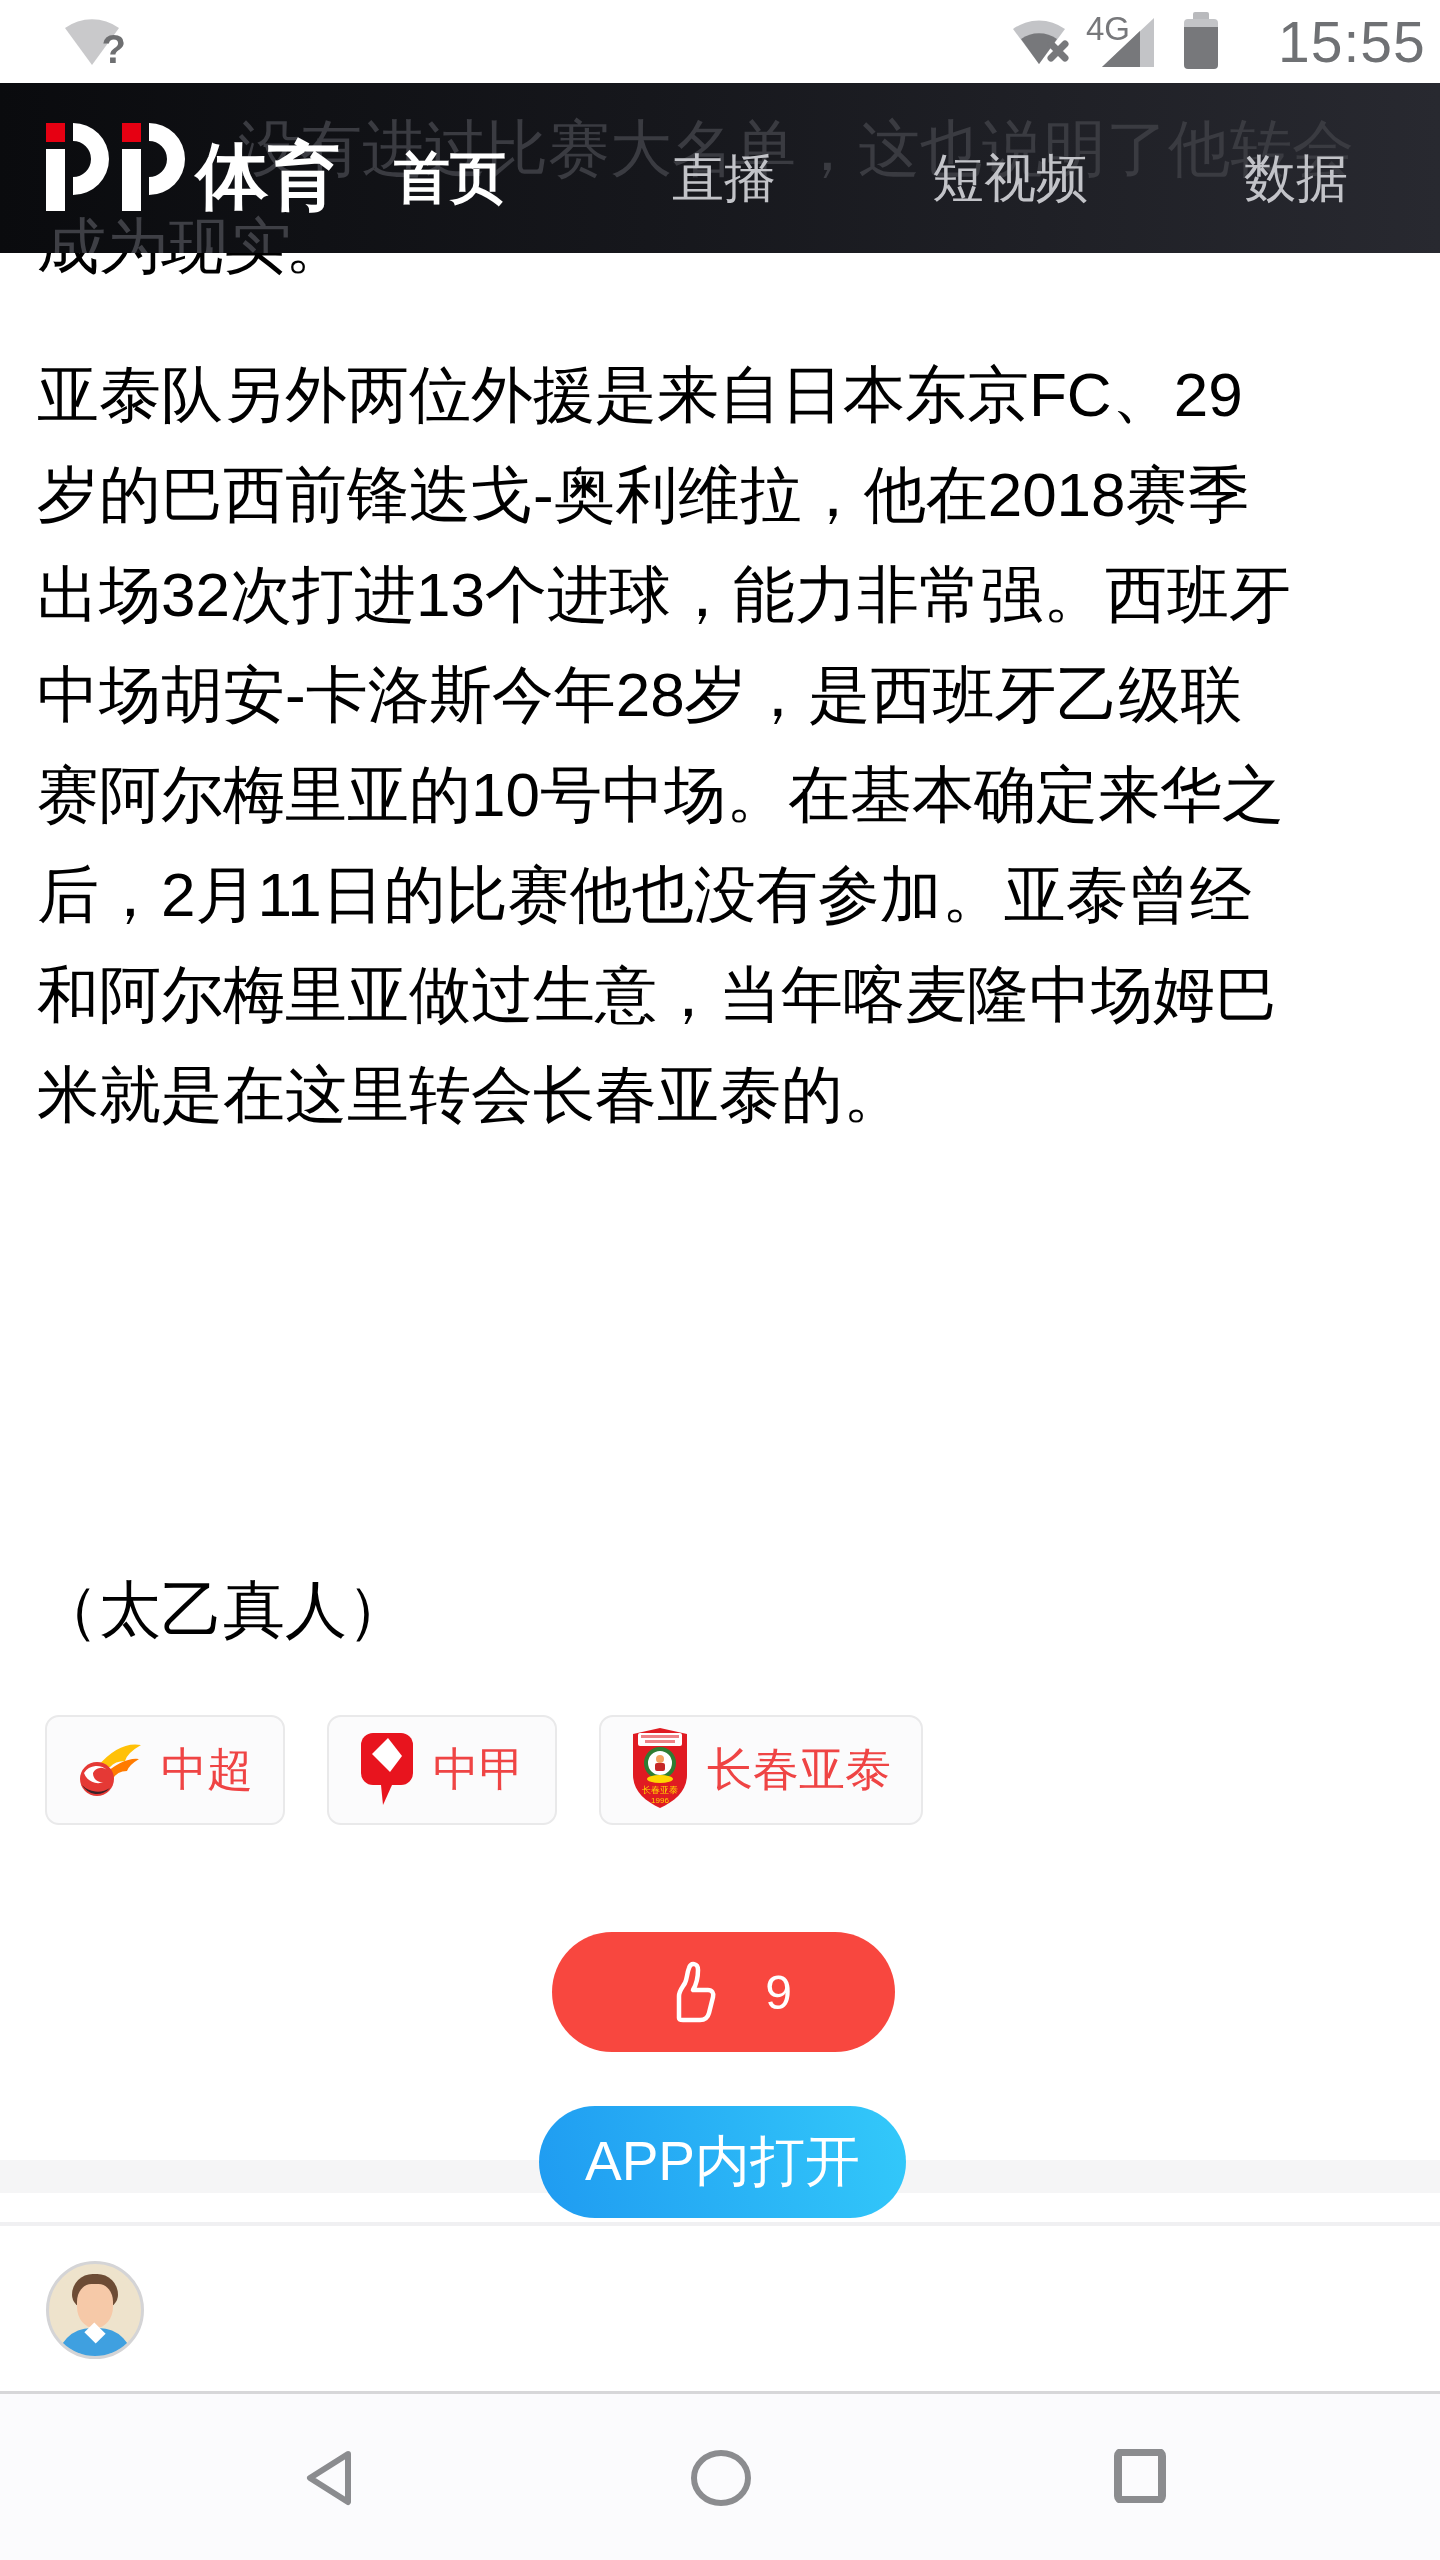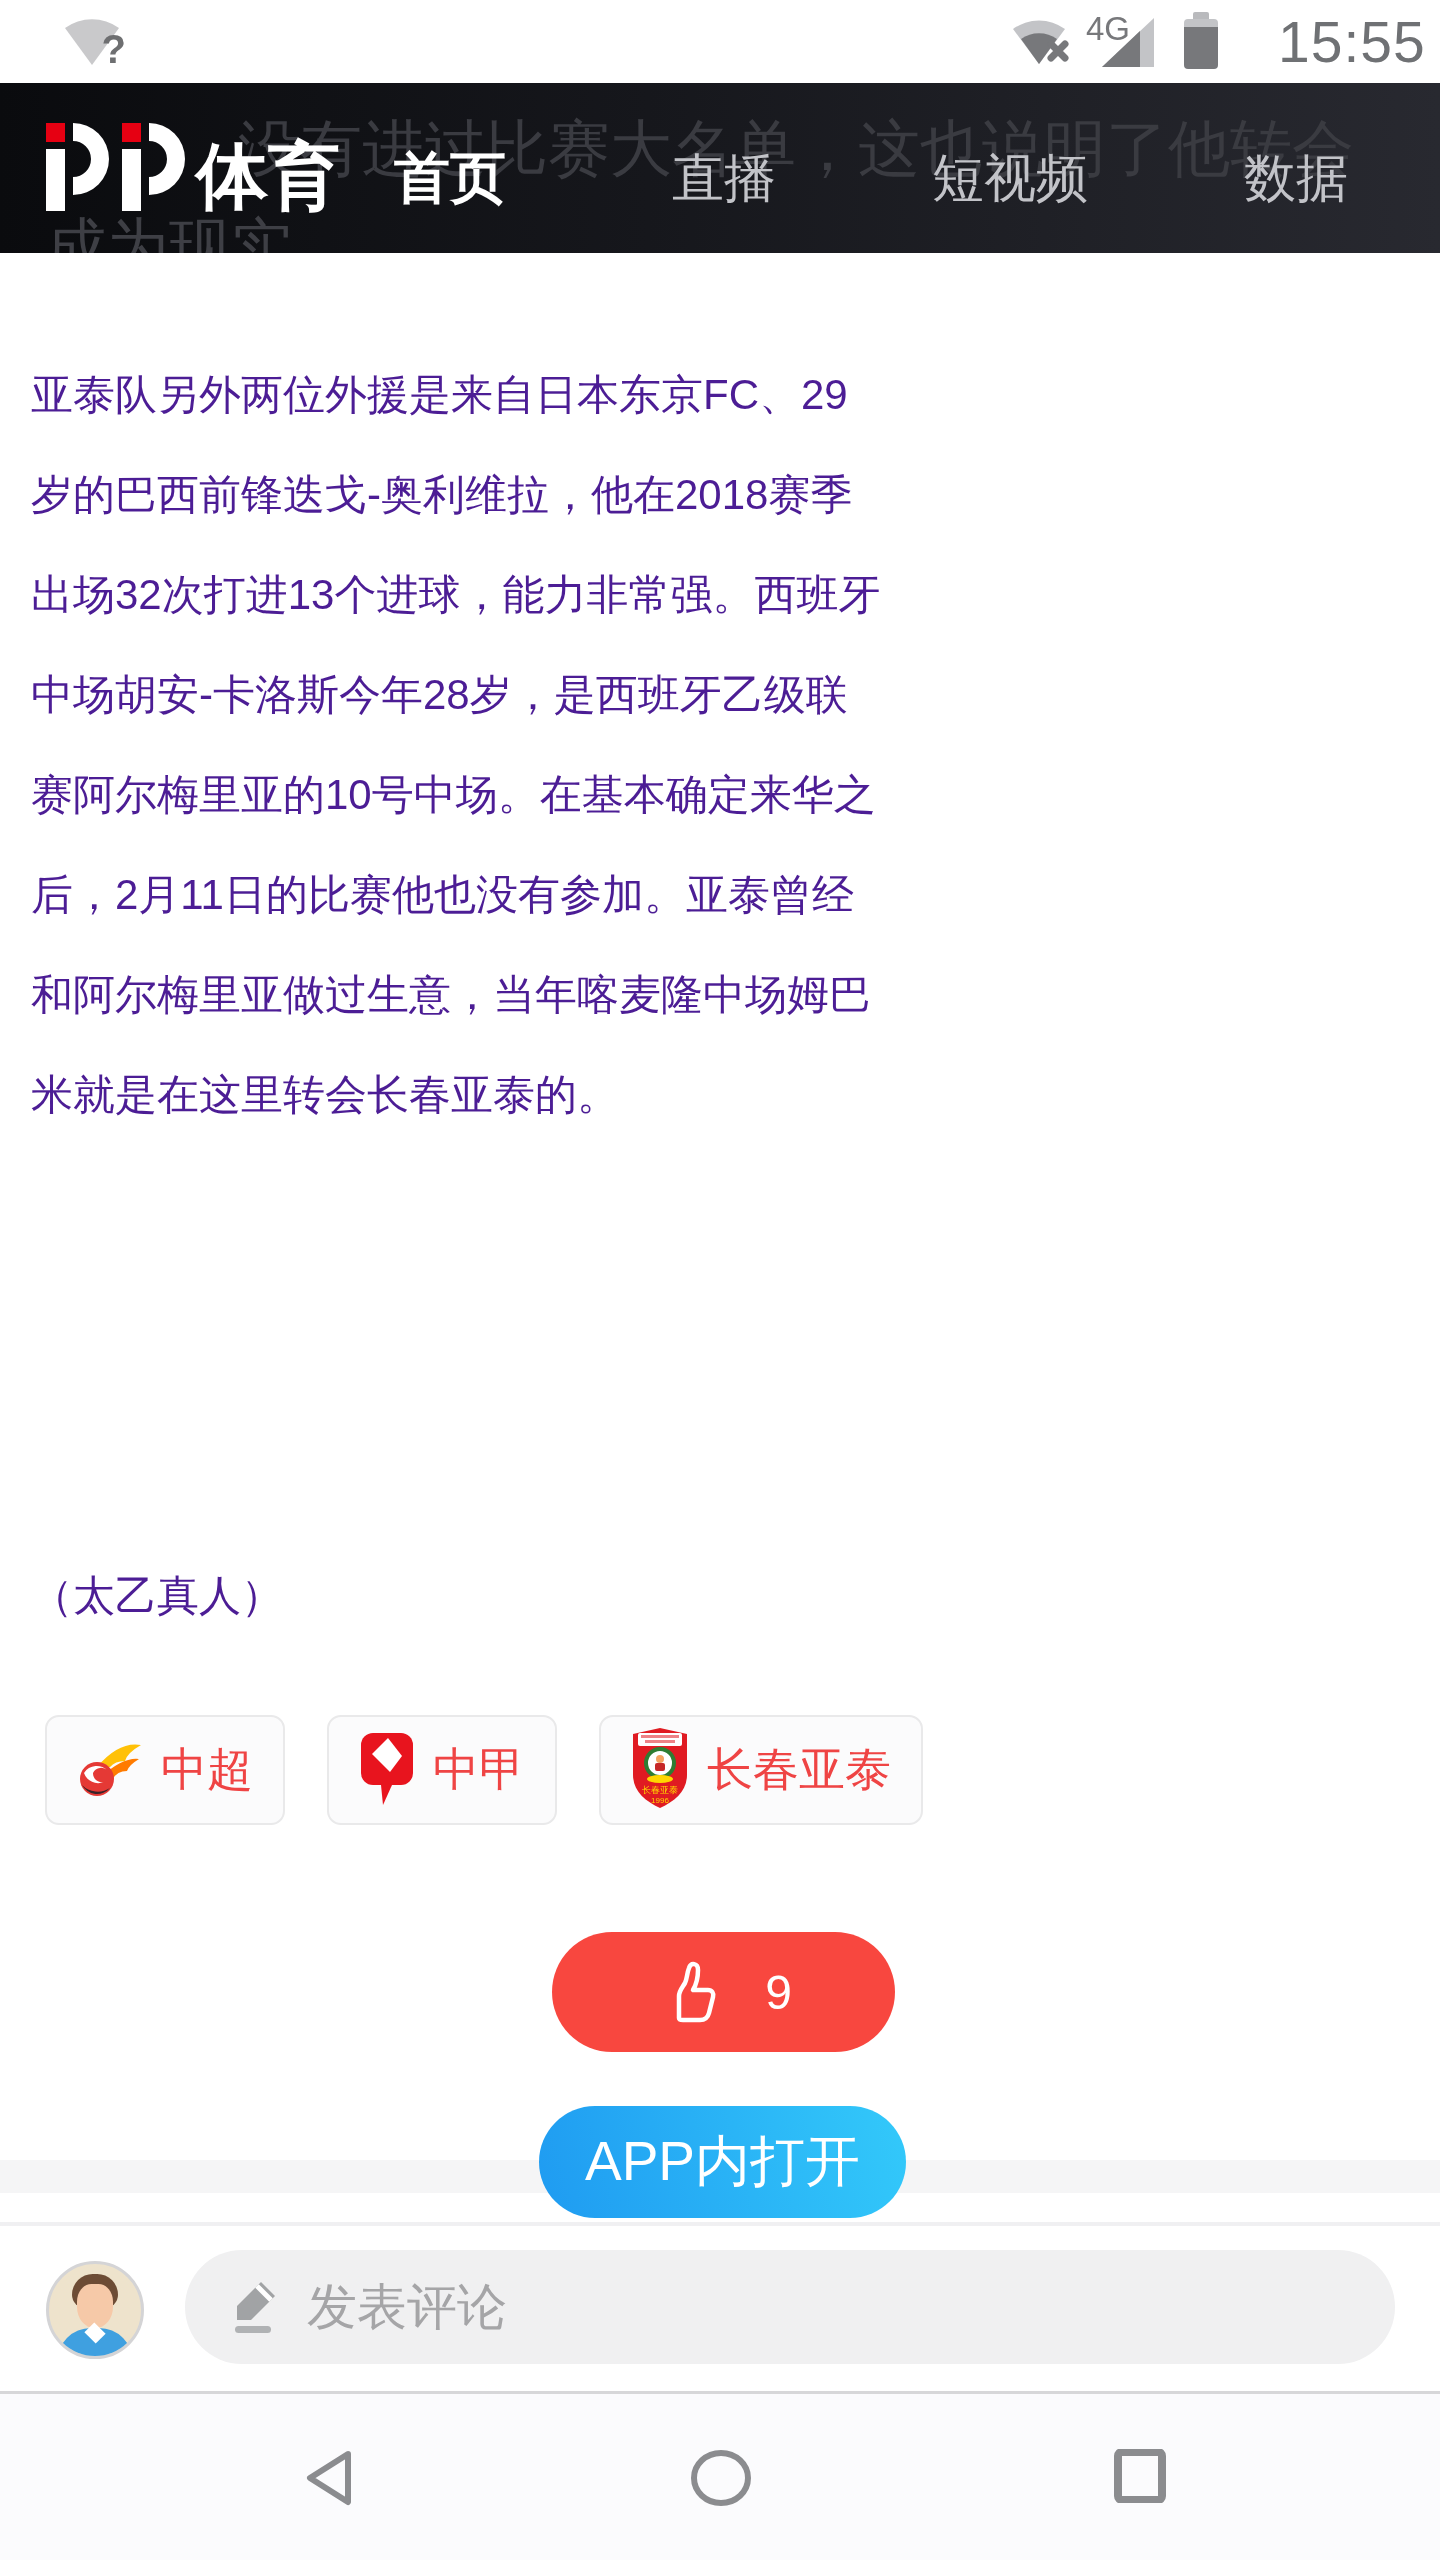--- a/index.html
+++ b/index.html
@@ -24,21 +24,21 @@
   
   .header{position:absolute;left:0;top:83px;width:1440px;height:170px;z-index:30;overflow:hidden;
      background:linear-gradient(90deg,#0a0b0e 0%,#16171c 45%,#282930 100%);}
   .ghost1{position:absolute;left:238px;top:24px;font-size:62px;color:#3a3b41;white-space:nowrap;z-index:1;}
   .ghost2{position:absolute;left:45px;top:122px;font-size:62px;color:#3e3f45;white-space:nowrap;z-index:1;}
   .logo{position:absolute;left:44px;top:30px;z-index:3;}
   .nav-item{position:absolute;transform:translateX(-50%);z-index:3;white-space:nowrap;}
   .nav-item.active{color:#ffffff;font-size:56px;font-weight:600;top:58px;}
   .nav-item.idle{color:#c2c3c8;font-size:52px;font-weight:500;top:61px;}
   
-  .article-line,.article-p{position:absolute;left:31px;color:#4c1d95;font-size:42px;z-index:5;}
+  .article-line,.article-p{position:absolute;left:37px;color:#000000;font-size:62px;z-index:5;}
   .article-p{width:1352px;line-height:100px;white-space:pre-line;}
   .partial{top:204px;}
   .para1{top:345px;}
   .para2{top:1212px;}
   .author{top:1568px;}
   
   .tags{position:absolute;left:45px;top:1715px;display:flex;gap:42px;z-index:5;}
   .tag-chip{height:110px;border-radius:14px;background:#fbfbfc;border:2px solid #e9e9ea;
      display:flex;align-items:center;padding:0 30px;gap:18px;box-sizing:border-box;}
   .tag-chip .tag-label{font-size:46px;color:#ef4444;white-space:nowrap;}
@@ -196,30 +196,20 @@
     <span>APP内打开</span>
   </div>
 
   <div class="comment-bar">
     <div class="avatar">
       <div class="hair"></div>
       <div class="face"></div>
       <div class="shirt"></div>
       <div class="collar"></div>
     </div>
-    <div class="input-pill" role="textbox">
-      <span class="pencil">
-        <svg width="58" height="58" viewBox="0 0 58 58">
-          <path d="M38,6 L52,20 L28,44 L14,44 L14,30 Z" fill="#a1a3a5"></path>
-          <path d="M34,10 L48,24" stroke="#ffffff" stroke-width="5"></path>
-          <rect x="12" y="50" width="36" height="7" rx="3.5" fill="#b0b2b4"></rect>
-        </svg>
-      </span>
-      <span class="ph">发表评论</span>
-    </div>
   </div>
   <div class="divider2"></div>
 
   <div class="android-nav">
     <div class="an-ico an-back">
       <svg width="54" height="58" viewBox="0 0 54 58">
         <polygon points="46,5 8,29 46,53" fill="none" stroke="#8b8c8f" stroke-width="6" stroke-linejoin="round"></polygon>
       </svg>
     </div>
     <div class="an-ico an-home">

